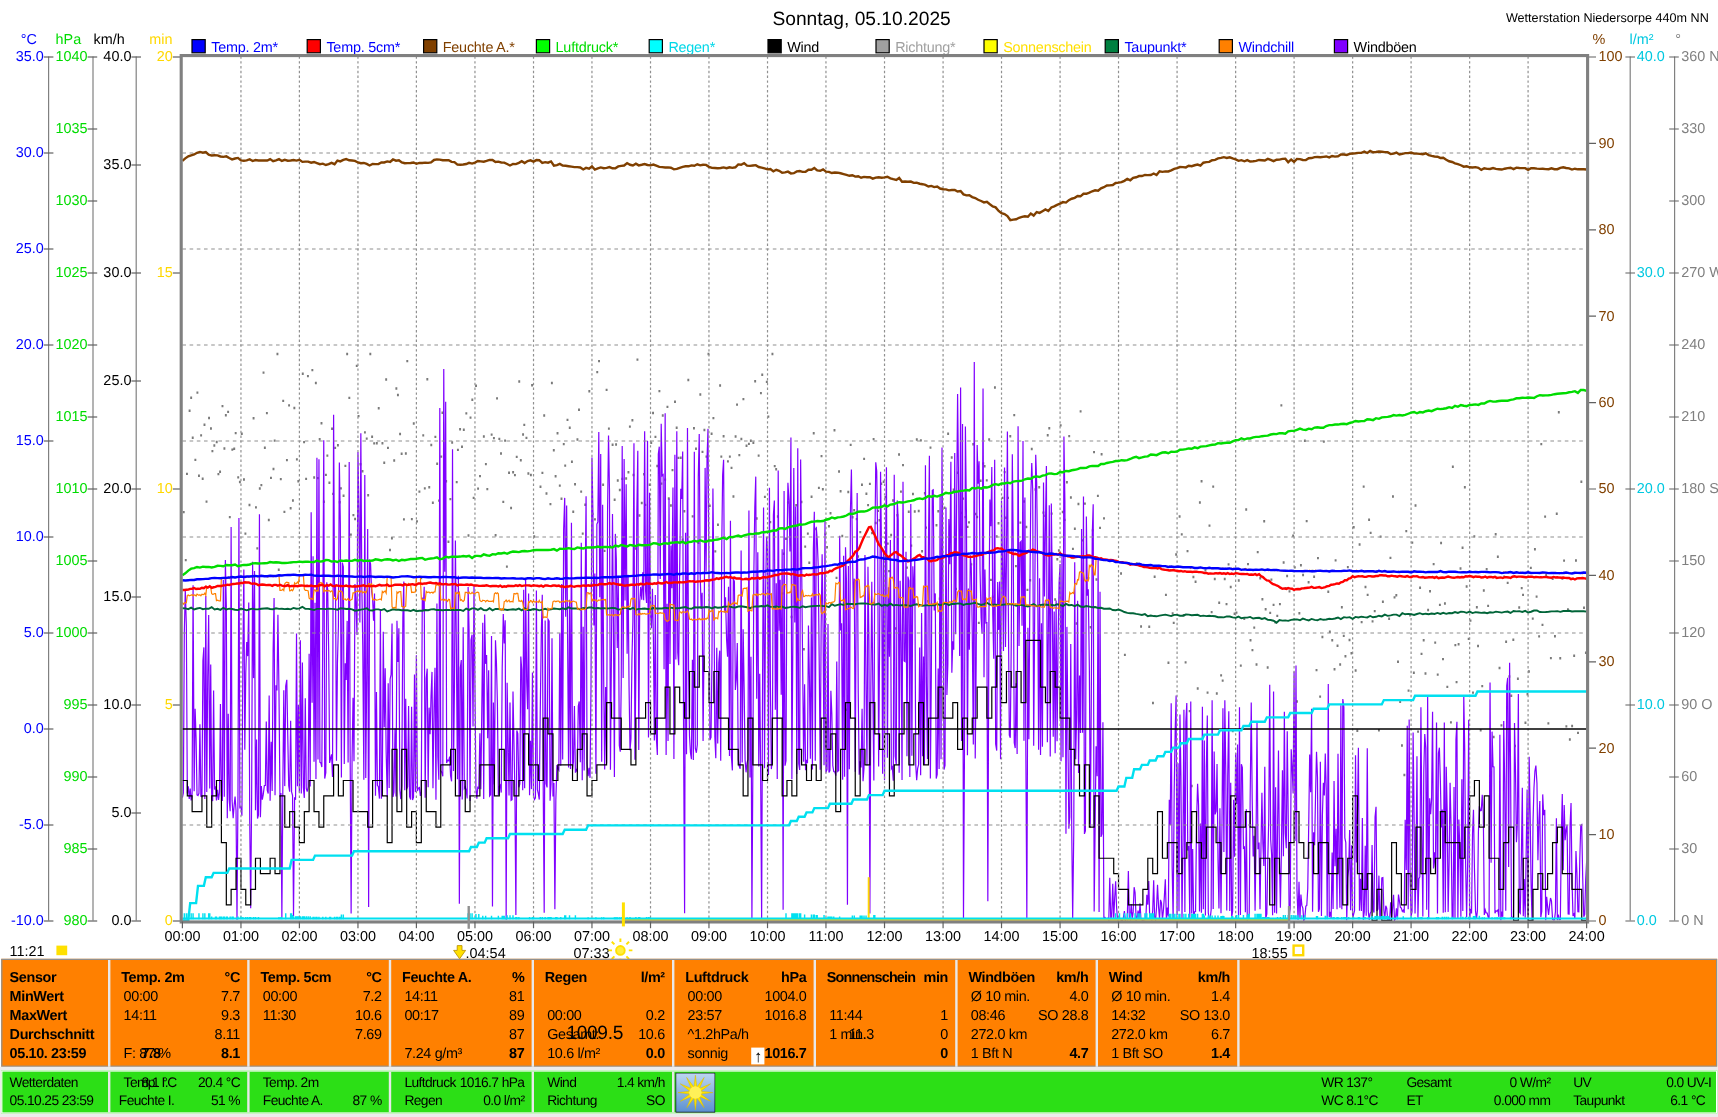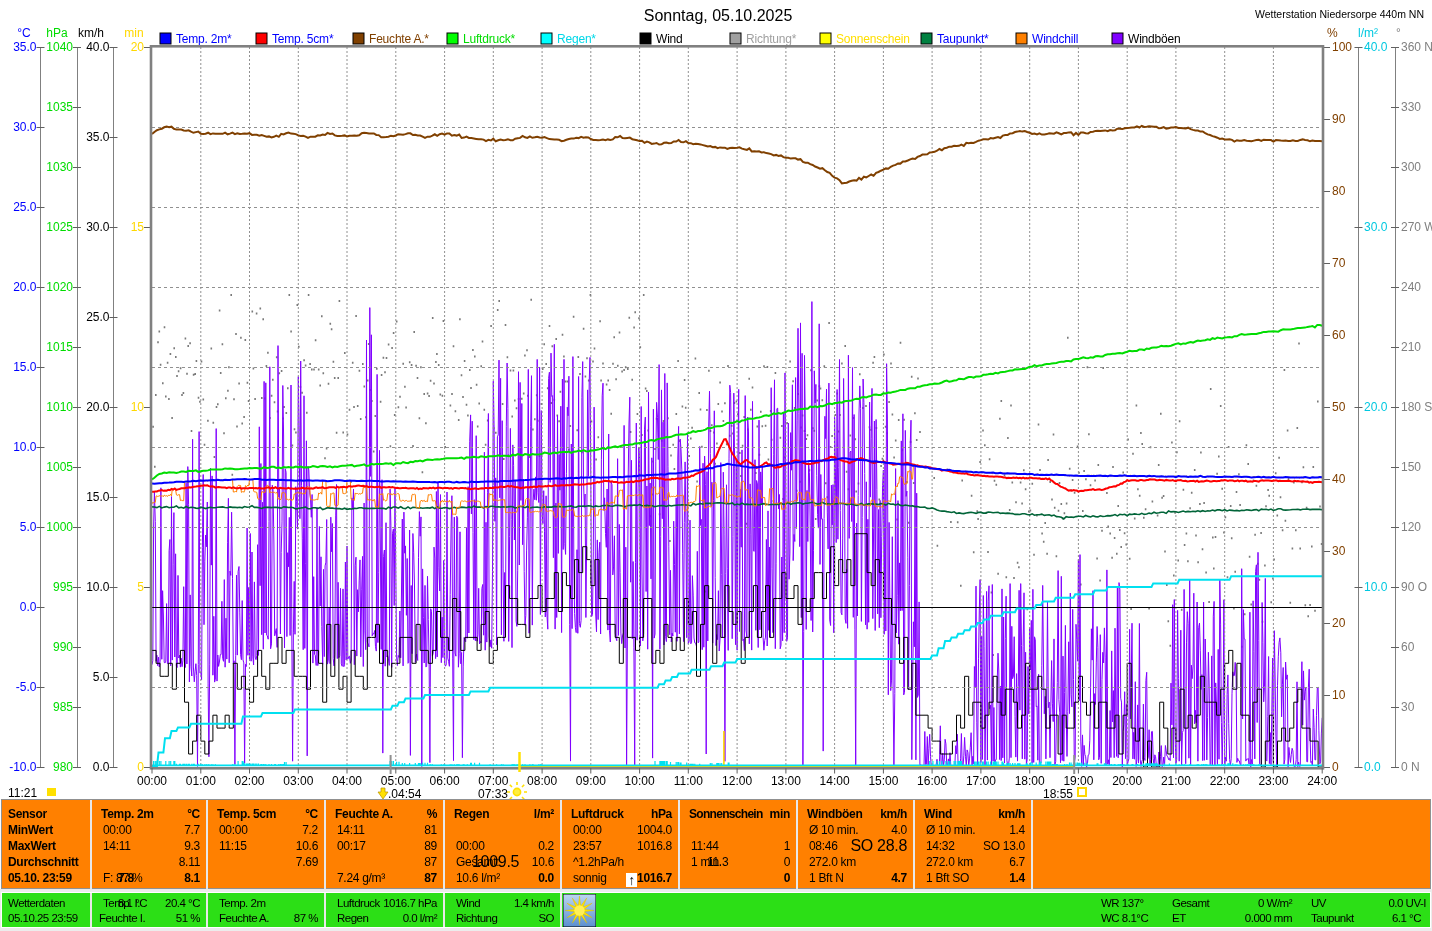--- a/index.html
+++ b/index.html
@@ -319,21 +319,21 @@
 <div style="position:absolute;left:-2px;top:22px;width:200px;text-align:right;font-size:12px;letter-spacing:-0.3px;line-height:16px;white-space:nowrap">7.7</div>
 <div style="position:absolute;left:101px;top:38px;font-size:12px;letter-spacing:-0.3px;line-height:16px;white-space:nowrap">14:11</div>
 <div style="position:absolute;left:-2px;top:38px;width:200px;text-align:right;font-size:12px;letter-spacing:-0.3px;line-height:16px;white-space:nowrap">9.3</div>
 <div style="position:absolute;left:-2px;top:54px;width:200px;text-align:right;font-size:12px;letter-spacing:-0.3px;line-height:16px;white-space:nowrap">8.11</div>
 <div style="position:absolute;left:101px;top:70px;font-size:12px;letter-spacing:-0.3px;line-height:16px;white-space:nowrap">F: 87 %</div>
 <div style="position:absolute;left:-2px;top:70px;width:200px;text-align:right;font-weight:bold;font-size:12px;letter-spacing:-0.3px;line-height:16px;white-space:nowrap">8.1</div>
 <div style="position:absolute;left:215px;top:6px;font-weight:bold;font-size:12px;letter-spacing:-0.3px;line-height:16px;white-space:nowrap">Temp. 5cm</div>
 <div style="position:absolute;left:116px;top:6px;width:200px;text-align:right;font-weight:bold;font-size:12px;letter-spacing:-0.3px;line-height:16px;white-space:nowrap">°C</div>
 <div style="position:absolute;left:217px;top:22px;font-size:12px;letter-spacing:-0.3px;line-height:16px;white-space:nowrap">00:00</div>
 <div style="position:absolute;left:116px;top:22px;width:200px;text-align:right;font-size:12px;letter-spacing:-0.3px;line-height:16px;white-space:nowrap">7.2</div>
-<div style="position:absolute;left:217px;top:38px;font-size:12px;letter-spacing:-0.3px;line-height:16px;white-space:nowrap">11:15</div>
+<div style="position:absolute;left:217px;top:38px;font-size:12px;letter-spacing:-0.3px;line-height:16px;white-space:nowrap">11:30</div>
 <div style="position:absolute;left:116px;top:38px;width:200px;text-align:right;font-size:12px;letter-spacing:-0.3px;line-height:16px;white-space:nowrap">10.6</div>
 <div style="position:absolute;left:116px;top:54px;width:200px;text-align:right;font-size:12px;letter-spacing:-0.3px;line-height:16px;white-space:nowrap">7.69</div>
 <div style="position:absolute;left:116px;top:70px;width:200px;font-weight:bold;font-size:12px;letter-spacing:-0.3px;line-height:16px;white-space:nowrap">7.8</div>
 <div style="position:absolute;left:333px;top:6px;font-weight:bold;font-size:12px;letter-spacing:-0.3px;line-height:16px;white-space:nowrap">Feuchte A.</div>
 <div style="position:absolute;left:235px;top:6px;width:200px;text-align:right;font-weight:bold;font-size:12px;letter-spacing:-0.3px;line-height:16px;white-space:nowrap">%</div>
 <div style="position:absolute;left:335px;top:22px;font-size:12px;letter-spacing:-0.3px;line-height:16px;white-space:nowrap">14:11</div>
 <div style="position:absolute;left:235px;top:22px;width:200px;text-align:right;font-size:12px;letter-spacing:-0.3px;line-height:16px;white-space:nowrap">81</div>
 <div style="position:absolute;left:335px;top:38px;font-size:12px;letter-spacing:-0.3px;line-height:16px;white-space:nowrap">00:17</div>
 <div style="position:absolute;left:235px;top:38px;width:200px;text-align:right;font-size:12px;letter-spacing:-0.3px;line-height:16px;white-space:nowrap">89</div>
 <div style="position:absolute;left:235px;top:54px;width:200px;text-align:right;font-size:12px;letter-spacing:-0.3px;line-height:16px;white-space:nowrap">87</div>
@@ -362,21 +362,21 @@
 <div style="position:absolute;left:689px;top:38px;font-size:12px;letter-spacing:-0.3px;line-height:16px;white-space:nowrap">11:44</div>
 <div style="position:absolute;left:588px;top:38px;width:200px;text-align:right;font-size:12px;letter-spacing:-0.3px;line-height:16px;white-space:nowrap">1</div>
 <div style="position:absolute;left:689px;top:54px;font-size:12px;letter-spacing:-0.3px;line-height:16px;white-space:nowrap">1 min.</div>
 <div style="position:absolute;left:588px;top:54px;width:200px;text-align:right;font-size:12px;letter-spacing:-0.3px;line-height:16px;white-space:nowrap">0</div>
 <div style="position:absolute;left:588px;top:70px;width:200px;text-align:right;font-weight:bold;font-size:12px;letter-spacing:-0.3px;line-height:16px;white-space:nowrap">0</div>
 <div style="position:absolute;left:805px;top:6px;font-weight:bold;font-size:12px;letter-spacing:-0.3px;line-height:16px;white-space:nowrap">Windböen</div>
 <div style="position:absolute;left:705px;top:6px;width:200px;text-align:right;font-weight:bold;font-size:12px;letter-spacing:-0.3px;line-height:16px;white-space:nowrap">km/h</div>
 <div style="position:absolute;left:807px;top:22px;font-size:12px;letter-spacing:-0.3px;line-height:16px;white-space:nowrap">Ø 10 min.</div>
 <div style="position:absolute;left:705px;top:22px;width:200px;text-align:right;font-size:12px;letter-spacing:-0.3px;line-height:16px;white-space:nowrap">4.0</div>
 <div style="position:absolute;left:807px;top:38px;font-size:12px;letter-spacing:-0.3px;line-height:16px;white-space:nowrap">08:46</div>
-<div style="position:absolute;left:705px;top:38px;width:200px;text-align:right;font-size:16px;letter-spacing:-0.3px;line-height:16px;white-space:nowrap">SO 28.8</div>
+<div style="position:absolute;left:705px;top:38px;width:200px;text-align:right;font-size:12px;letter-spacing:-0.3px;line-height:16px;white-space:nowrap">SO 28.8</div>
 <div style="position:absolute;left:807px;top:54px;font-size:12px;letter-spacing:-0.3px;line-height:16px;white-space:nowrap">272.0 km</div>
 <div style="position:absolute;left:705px;top:54px;width:221px;font-size:12px;letter-spacing:-0.3px;line-height:16px;white-space:nowrap">11.3</div>
 <div style="position:absolute;left:807px;top:70px;font-size:12px;letter-spacing:-0.3px;line-height:16px;white-space:nowrap">1 Bft N</div>
 <div style="position:absolute;left:705px;top:70px;width:200px;text-align:right;font-weight:bold;font-size:12px;letter-spacing:-0.3px;line-height:16px;white-space:nowrap">4.7</div>
 <div style="position:absolute;left:922px;top:6px;font-weight:bold;font-size:12px;letter-spacing:-0.3px;line-height:16px;white-space:nowrap">Wind</div>
 <div style="position:absolute;left:823px;top:6px;width:200px;text-align:right;font-weight:bold;font-size:12px;letter-spacing:-0.3px;line-height:16px;white-space:nowrap">km/h</div>
 <div style="position:absolute;left:924px;top:22px;font-size:12px;letter-spacing:-0.3px;line-height:16px;white-space:nowrap">Ø 10 min.</div>
 <div style="position:absolute;left:823px;top:22px;width:200px;text-align:right;font-size:12px;letter-spacing:-0.3px;line-height:16px;white-space:nowrap">1.4</div>
 <div style="position:absolute;left:924px;top:38px;font-size:12px;letter-spacing:-0.3px;line-height:16px;white-space:nowrap">14:32</div>
 <div style="position:absolute;left:823px;top:38px;width:200px;text-align:right;font-size:12px;letter-spacing:-0.3px;line-height:16px;white-space:nowrap">SO 13.0</div>

